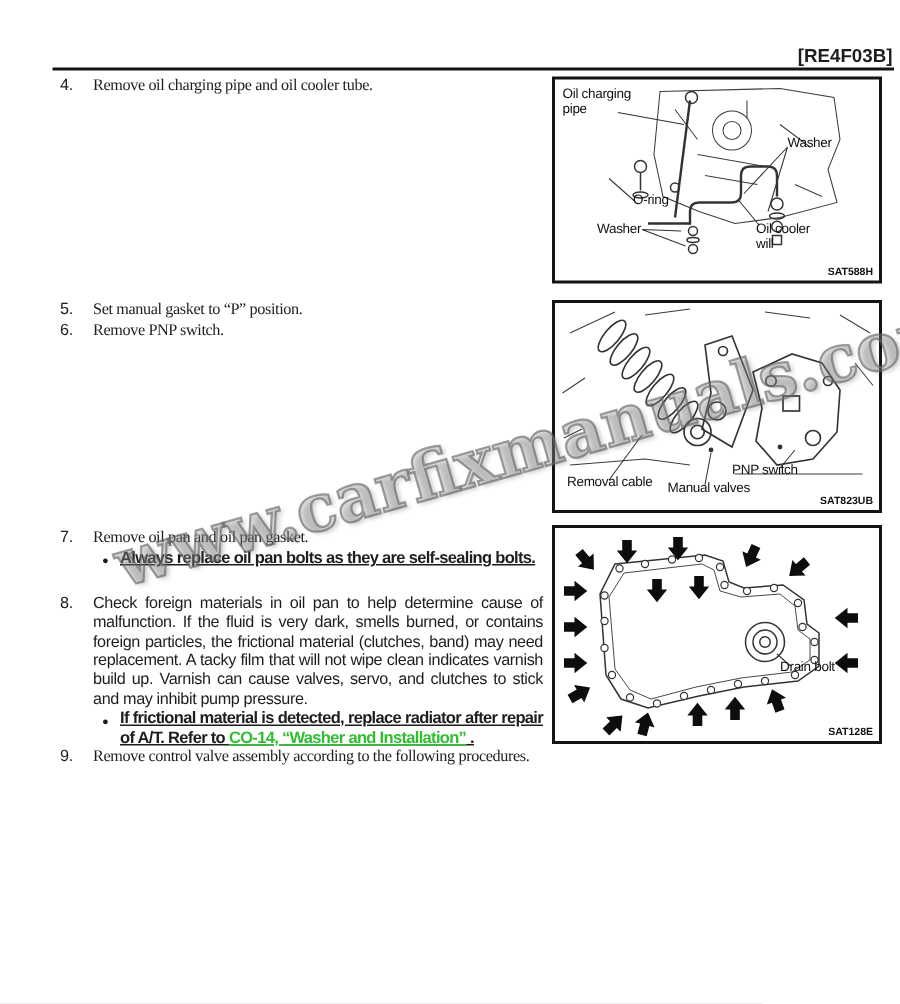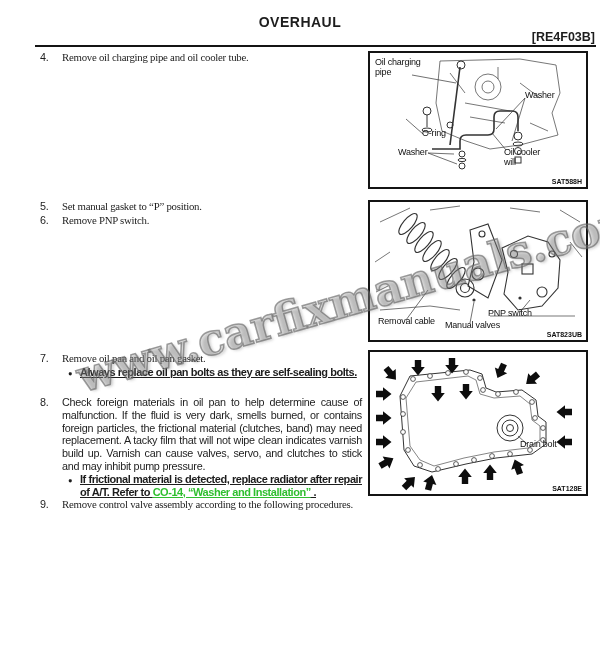--- a/index.html
+++ b/index.html
@@ -47,21 +47,20 @@
     -webkit-text-stroke:1.5px rgba(100,100,100,0.62);
     text-shadow:2px 2px 3px rgba(80,80,80,0.28);
     pointer-events:none;
   }
 </style>
 </head>
 <body>
 
 <div class="page">
 
-  <div class="hdr-title">OVERHAUL</div>
   <div class="hdr-code">[RE4F03B]</div>
   <div class="hdr-rule"></div>
 
   <div class="step" style="top:51px">
     <span class="num">4.</span>
     <div class="txt noj">Remove oil charging pipe and oil cooler tube.</div>
   </div>
 
   <div class="step" style="top:200px">
     <span class="num">5.</span>

